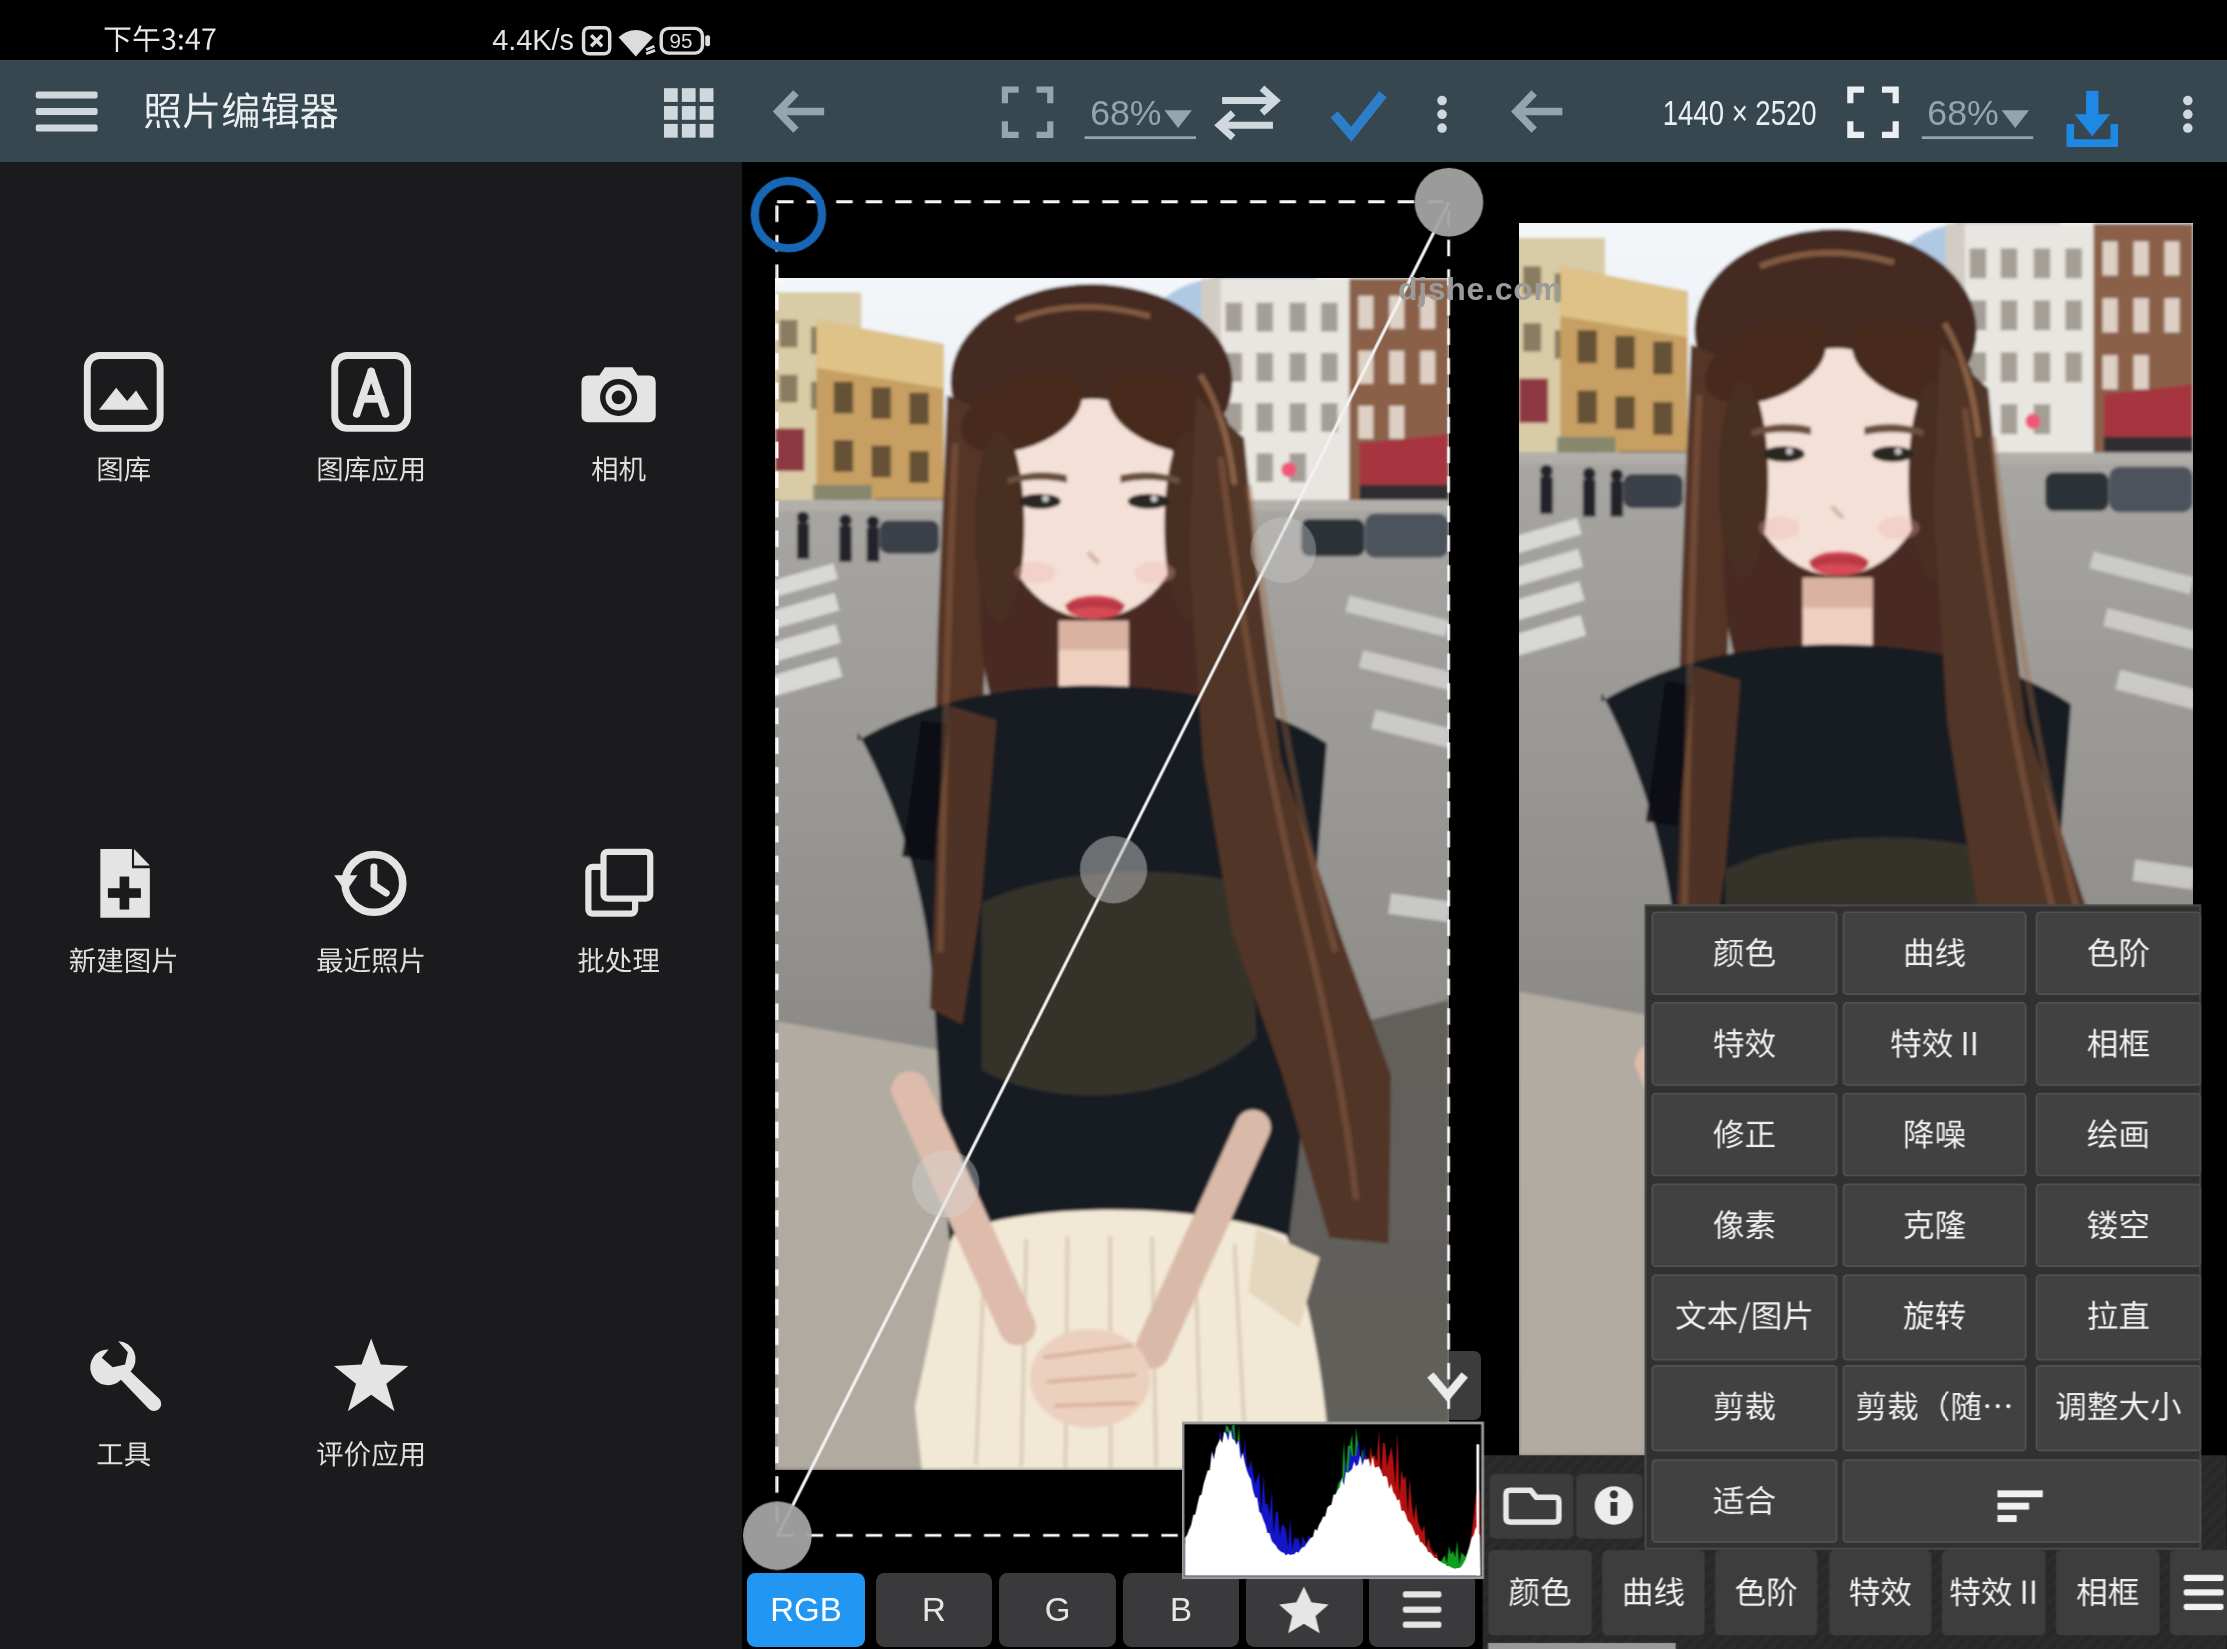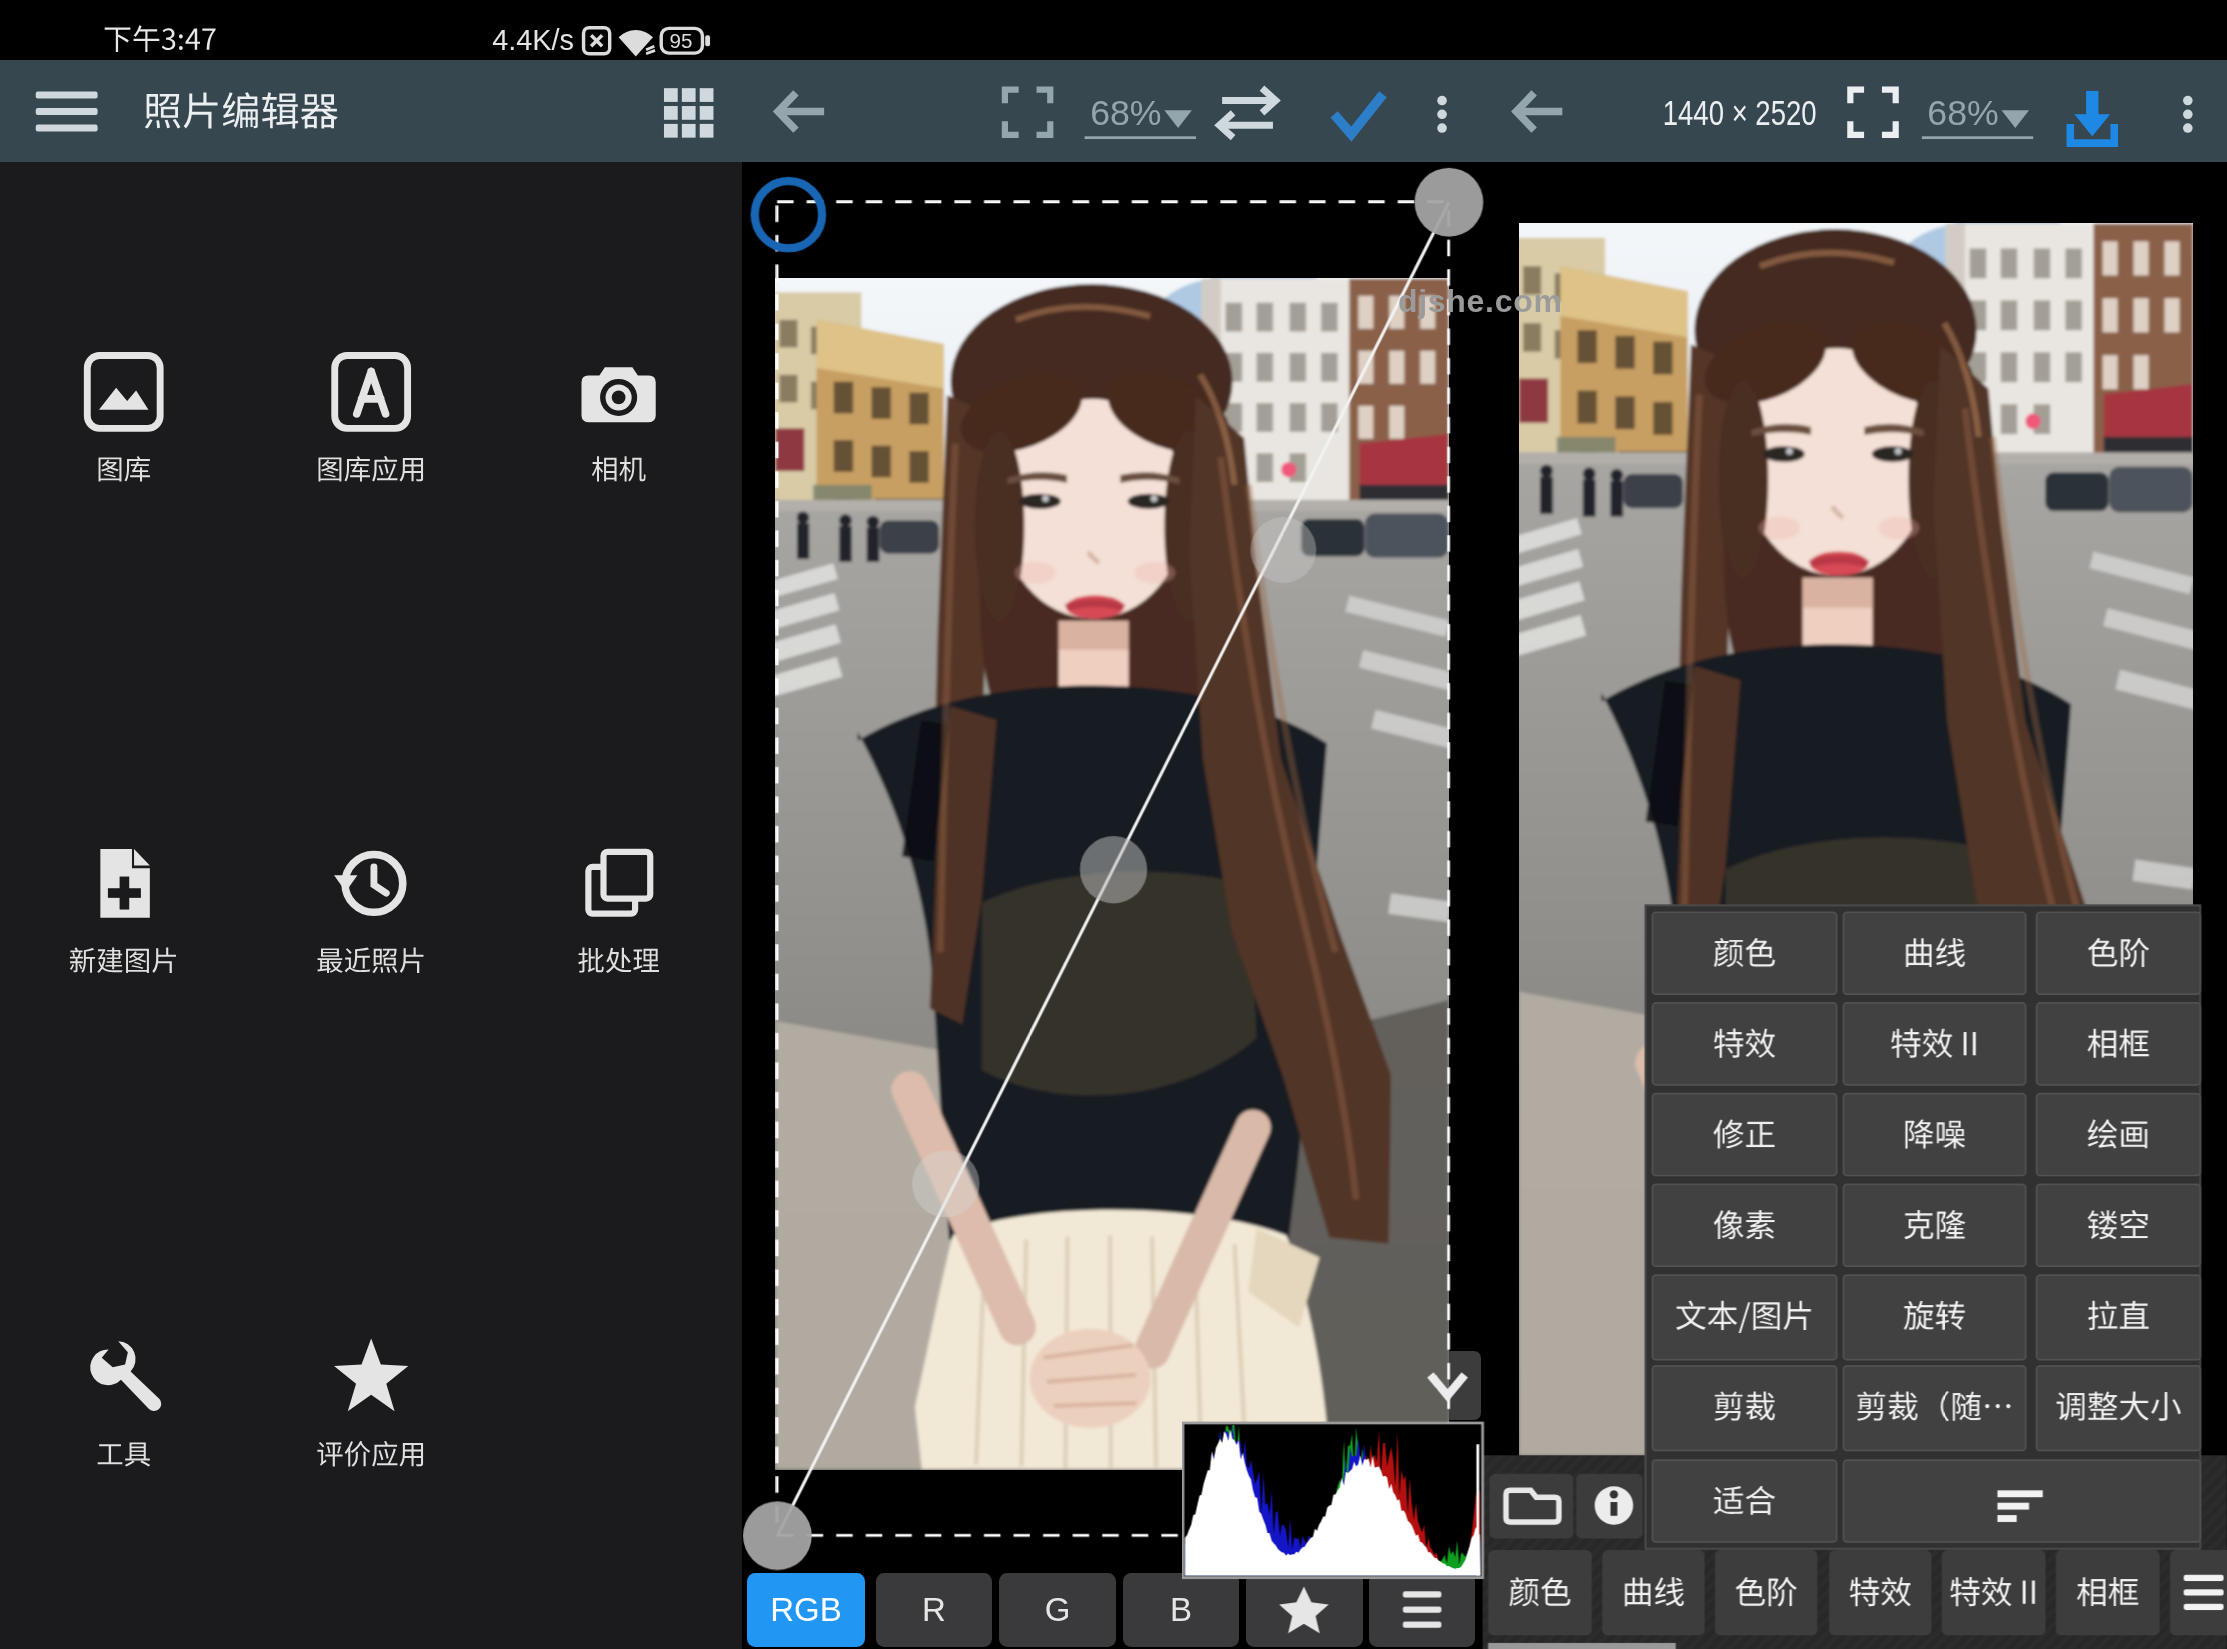--- a/index.html
+++ b/index.html
@@ -1,19 +1,19 @@
 <!DOCTYPE html>
 <html style="font-size:11px"><head><meta charset="utf-8">
 <style>
 html,body{margin:0;padding:0;background:#000;width:2227px;height:1650px;overflow:hidden;font-family:"Liberation Sans",sans-serif;}
 .abs{position:absolute;}
 #toolbar{left:0;top:60px;width:2227px;height:102px;background:#37474f;}
 #leftpanel{left:0;top:162px;width:742px;height:1488px;background:#1b1b1d;}
 .mbtn{position:absolute;top:1573px;height:74px;background:#3a3a3c;border-radius:8.2px;color:#e6e6e6;font-size:33px;text-align:center;line-height:74px;}
-#wm{position:absolute;left:1398px;top:283px;color:#9b9b9b;font-size:32px;font-weight:bold;letter-spacing:0.7px;}
+#wm{position:absolute;left:1398px;top:271px;color:#9b9b9b;font-size:32px;font-weight:bold;letter-spacing:0.7px;}
 </style></head>
 <body>
  <div class="abs" id="toolbar"></div>
  <div class="abs" id="leftpanel"></div>
  <div class="mbtn" style="left:747px;width:118px;background:#2196f3;color:#fff">RGB</div>
  <div class="mbtn" style="left:876px;width:116px">R</div>
  <div class="mbtn" style="left:999px;width:117px">G</div>
  <div class="mbtn" style="left:1123px;width:116px">B</div>
  <div class="mbtn" style="left:1246px;width:117px"></div>
  <div class="mbtn" style="left:1369px;width:106px"></div>

